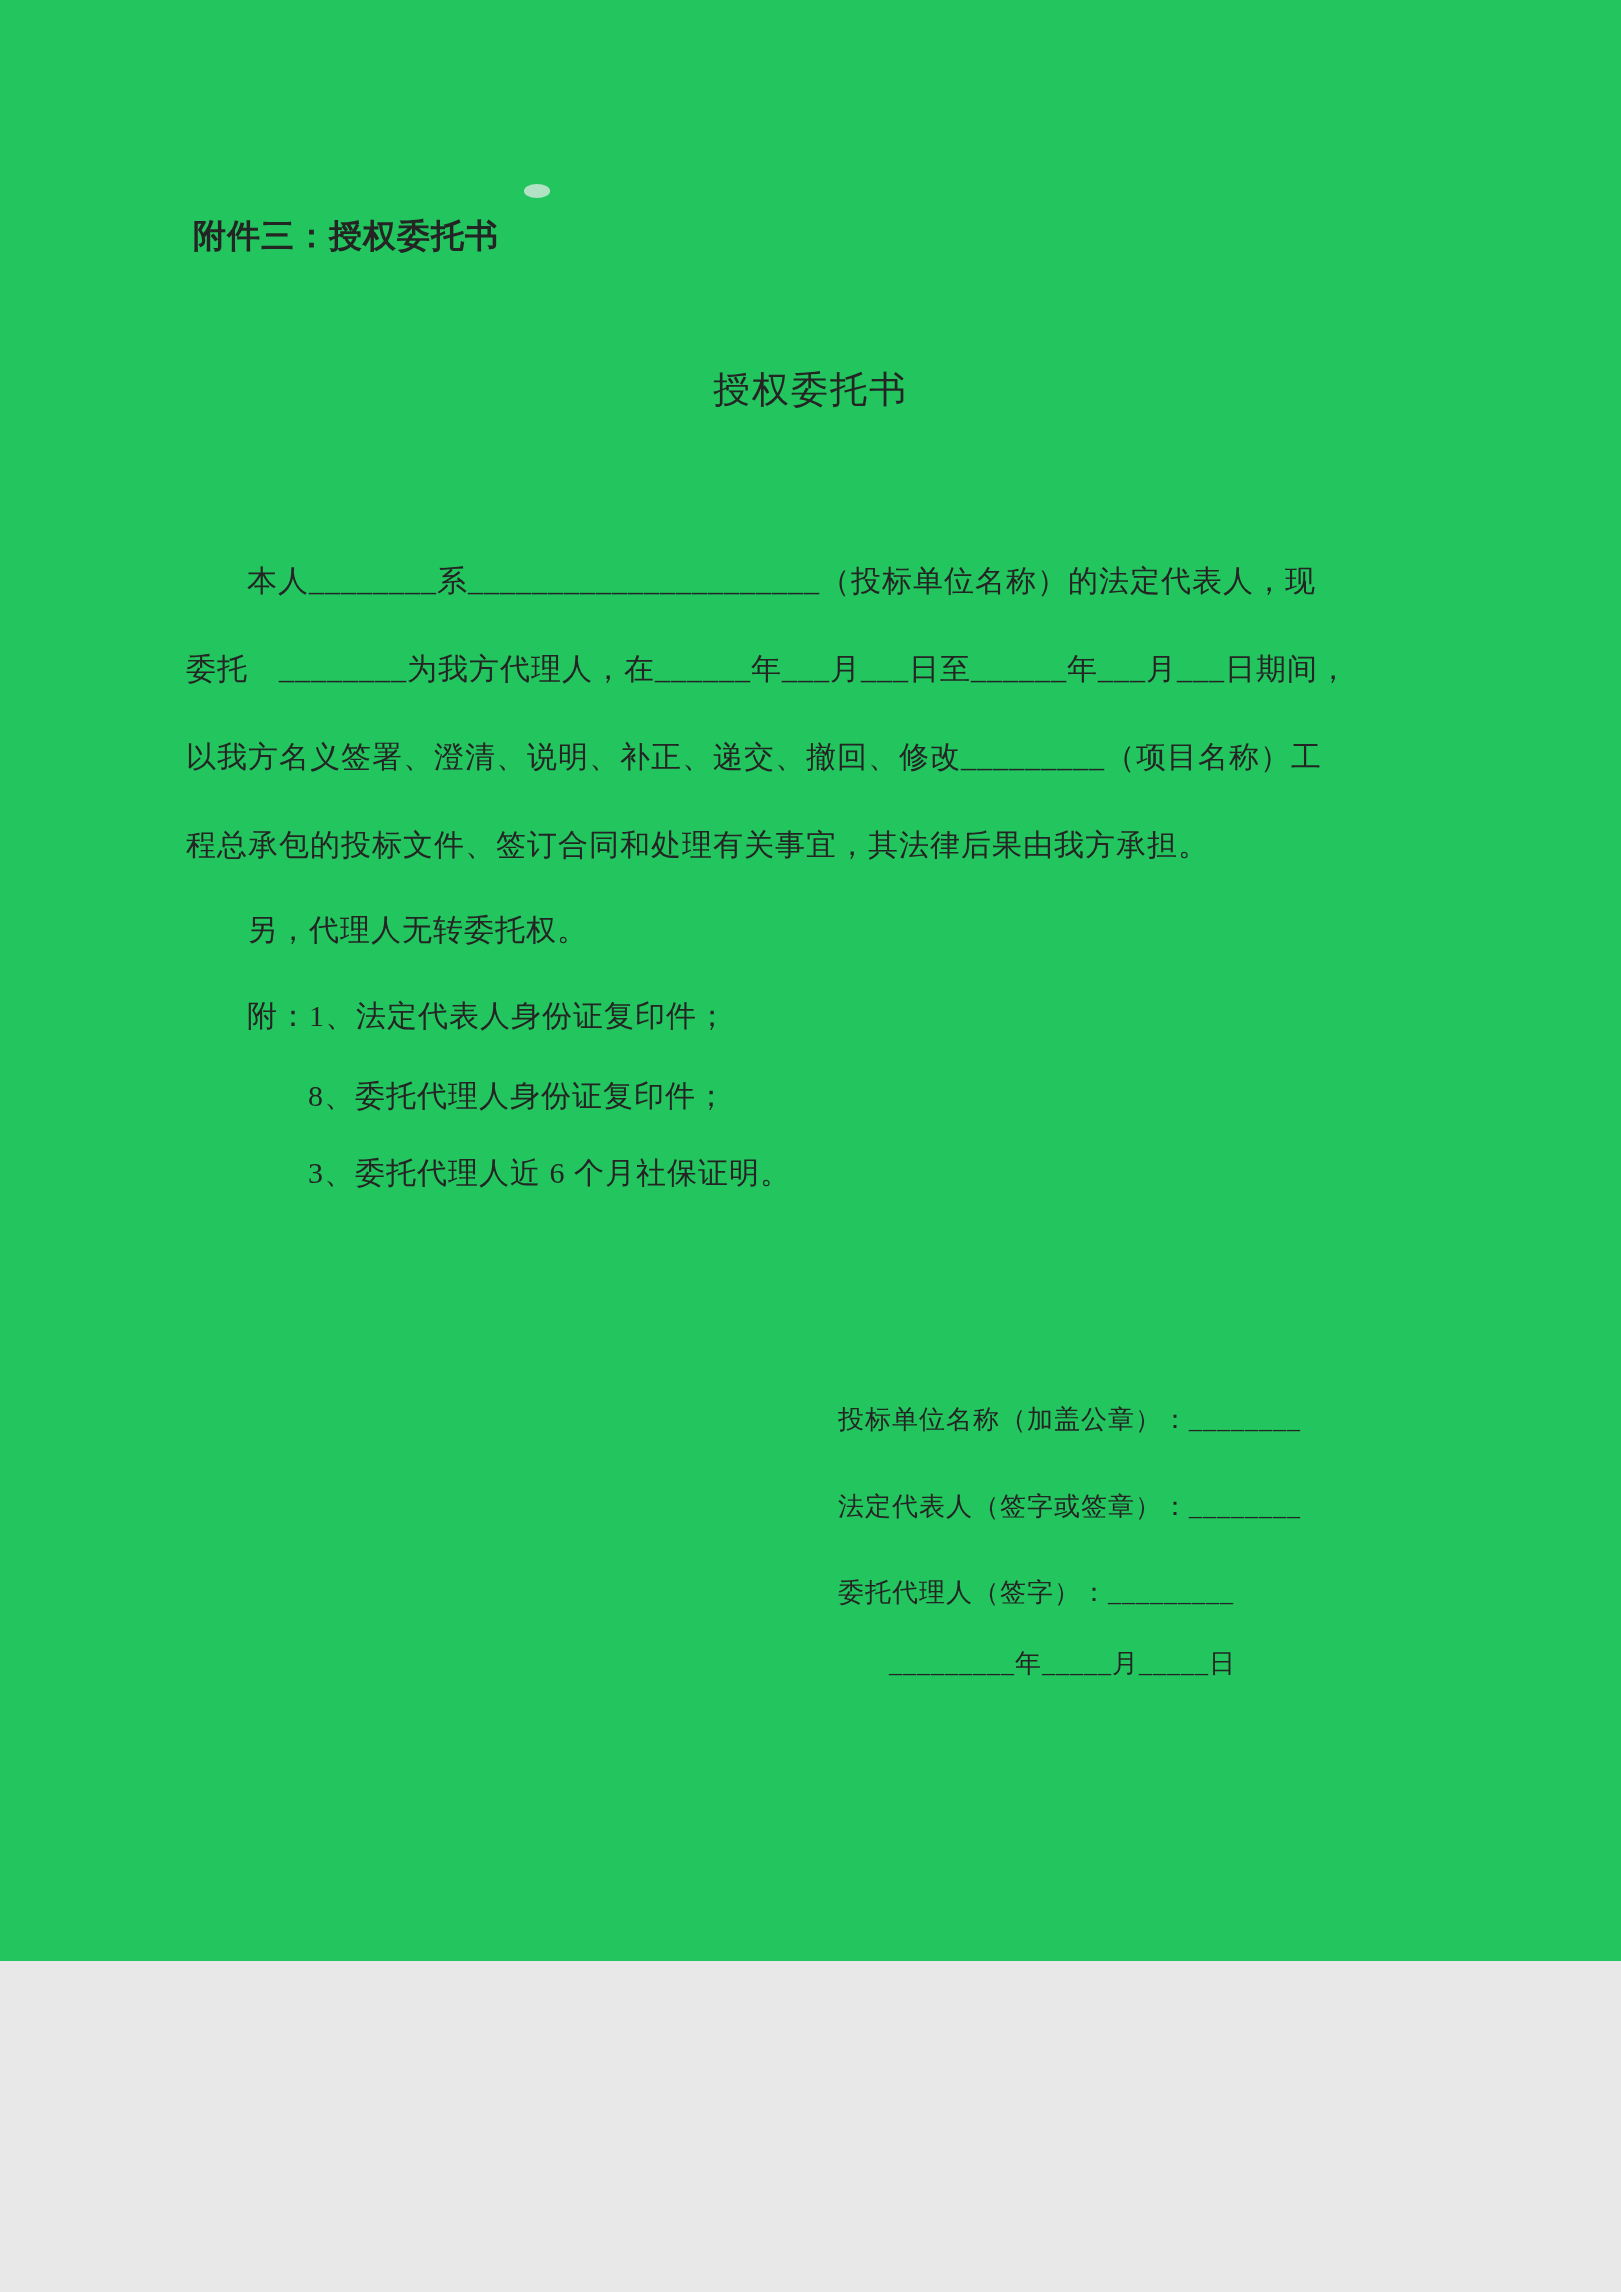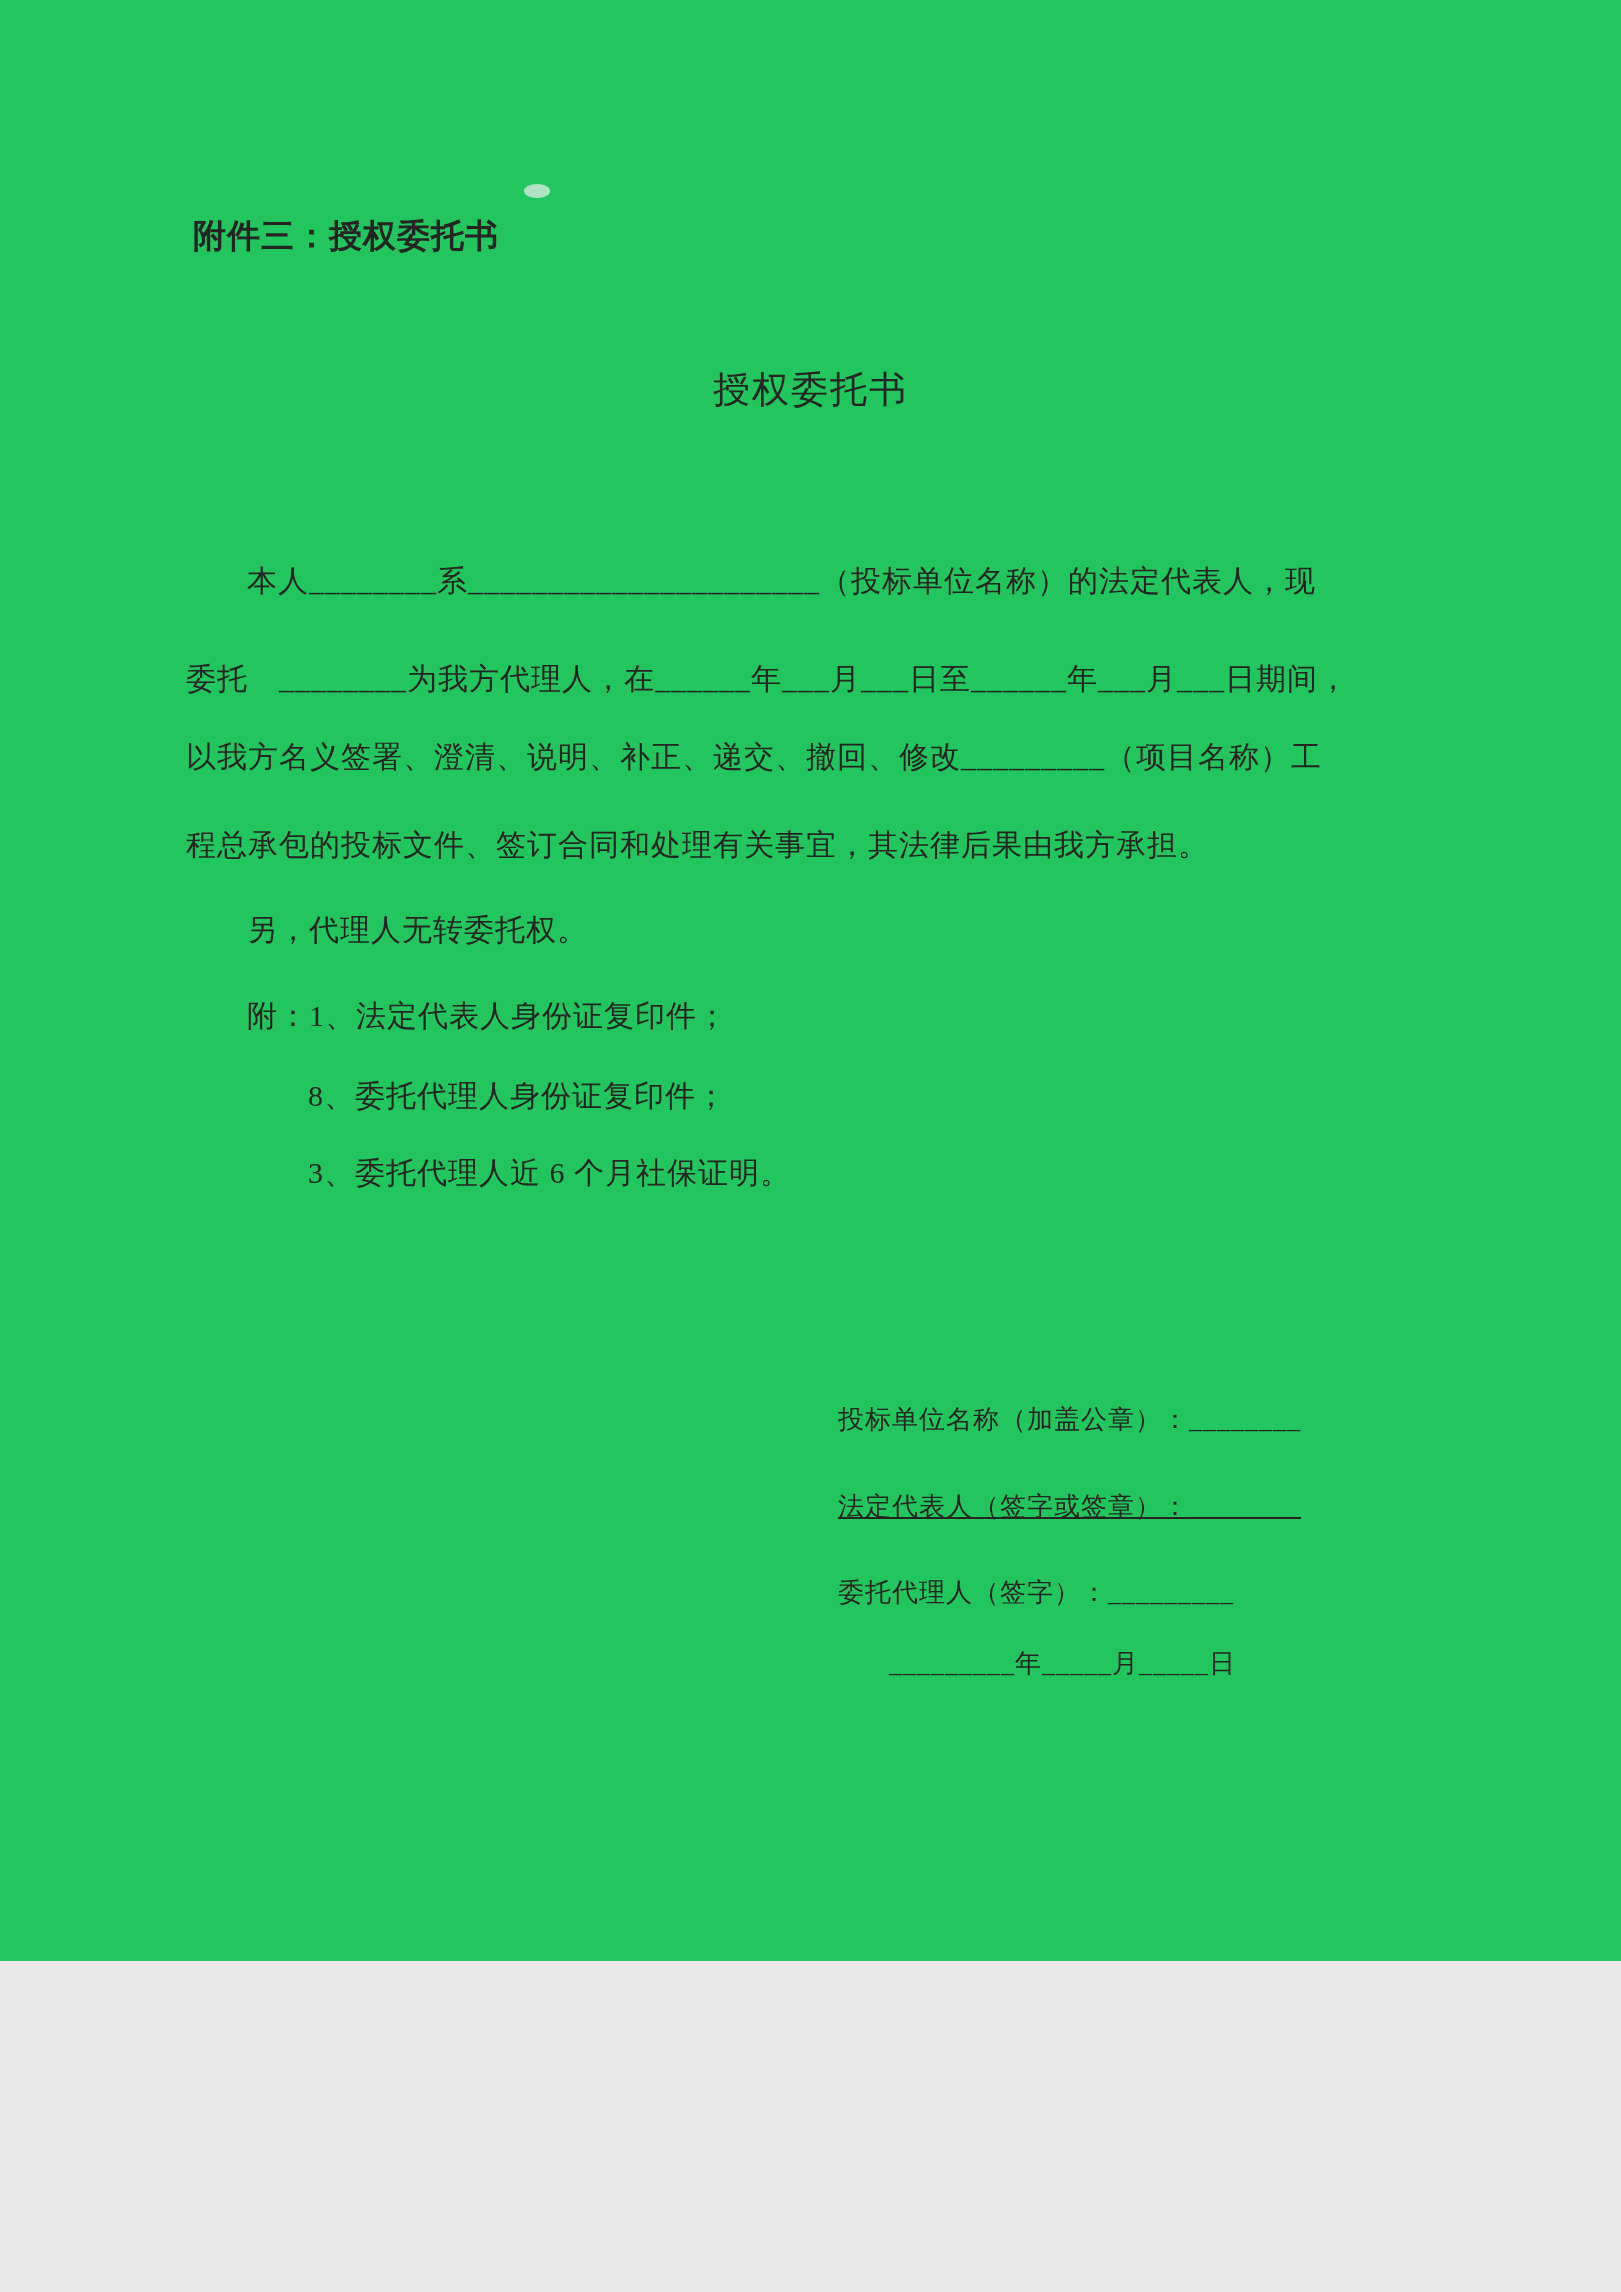--- a/index.html
+++ b/index.html
@@ -55,41 +55,41 @@
   .body-line {
     position: absolute;
     left: 186px;
     font-size: 30px;
     letter-spacing: 1px;
     white-space: nowrap;
     line-height: 1.25;
   }
 
   .para-l1 { top: 562px; padding-left: 61px; }
-  .para-l2 { top: 650px; margin-top: 10px; }
+  .para-l2 { top: 650px; }
   .para-l3 { top: 738px; }
   .para-l4 { top: 826px; }
 
   .note-line { top: 911px; padding-left: 61px; }
 
   .attach-l1 { top: 997px; padding-left: 61px; }
   .attach-l2 { top: 1077px; padding-left: 122px; }
   .attach-l3 { top: 1154px; padding-left: 122px; }
 
   .sig-line {
     position: absolute;
     left: 838px;
     font-size: 26px;
     letter-spacing: 1px;
     white-space: nowrap;
     line-height: 1.25;
   }
 
   .sig-company   { top: 1404px; }
-  .sig-legal-rep { top: 1491px; text-decoration: underline; }
+  .sig-legal-rep { top: 1491px; }
   .sig-agent     { top: 1577px; }
   .sig-date      { top: 1648px; left: 889px; }
 </style>
 </head>
 <body>
 
 <div class="page">
 
   <div class="smudge"></div>
 

